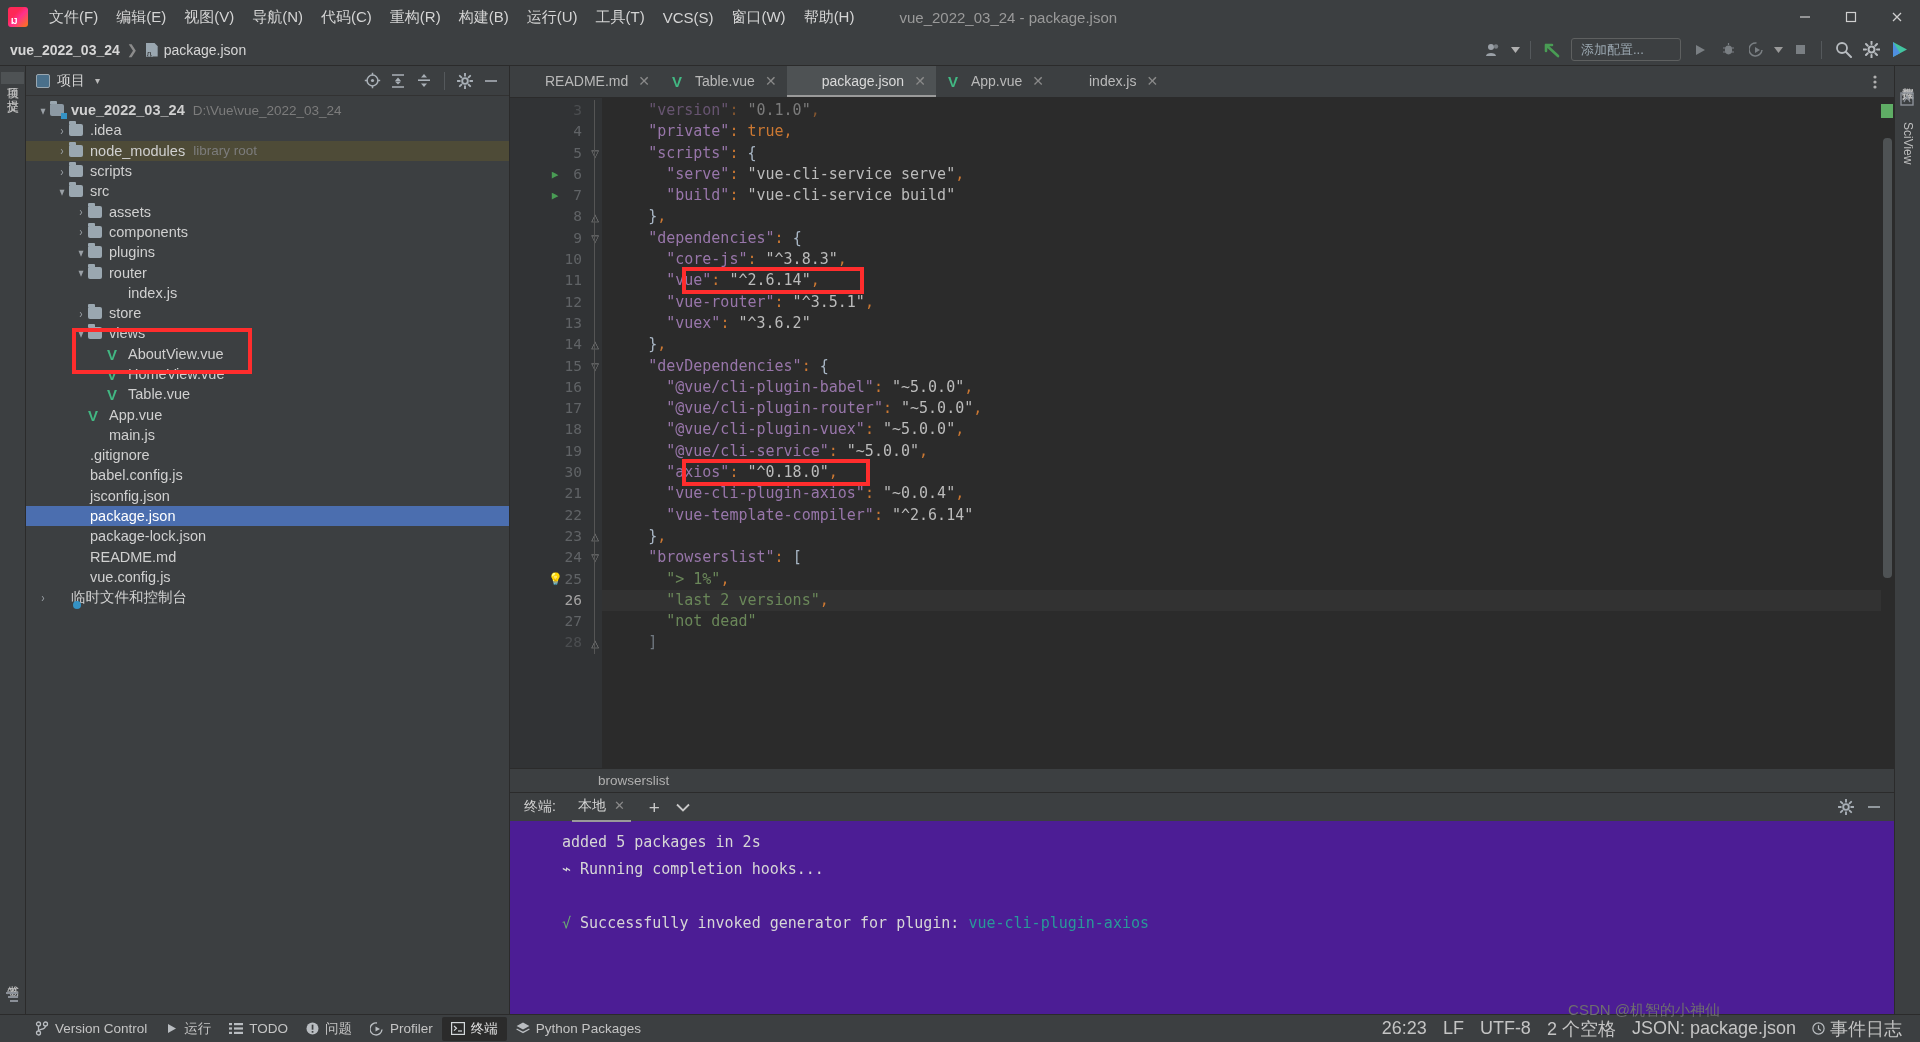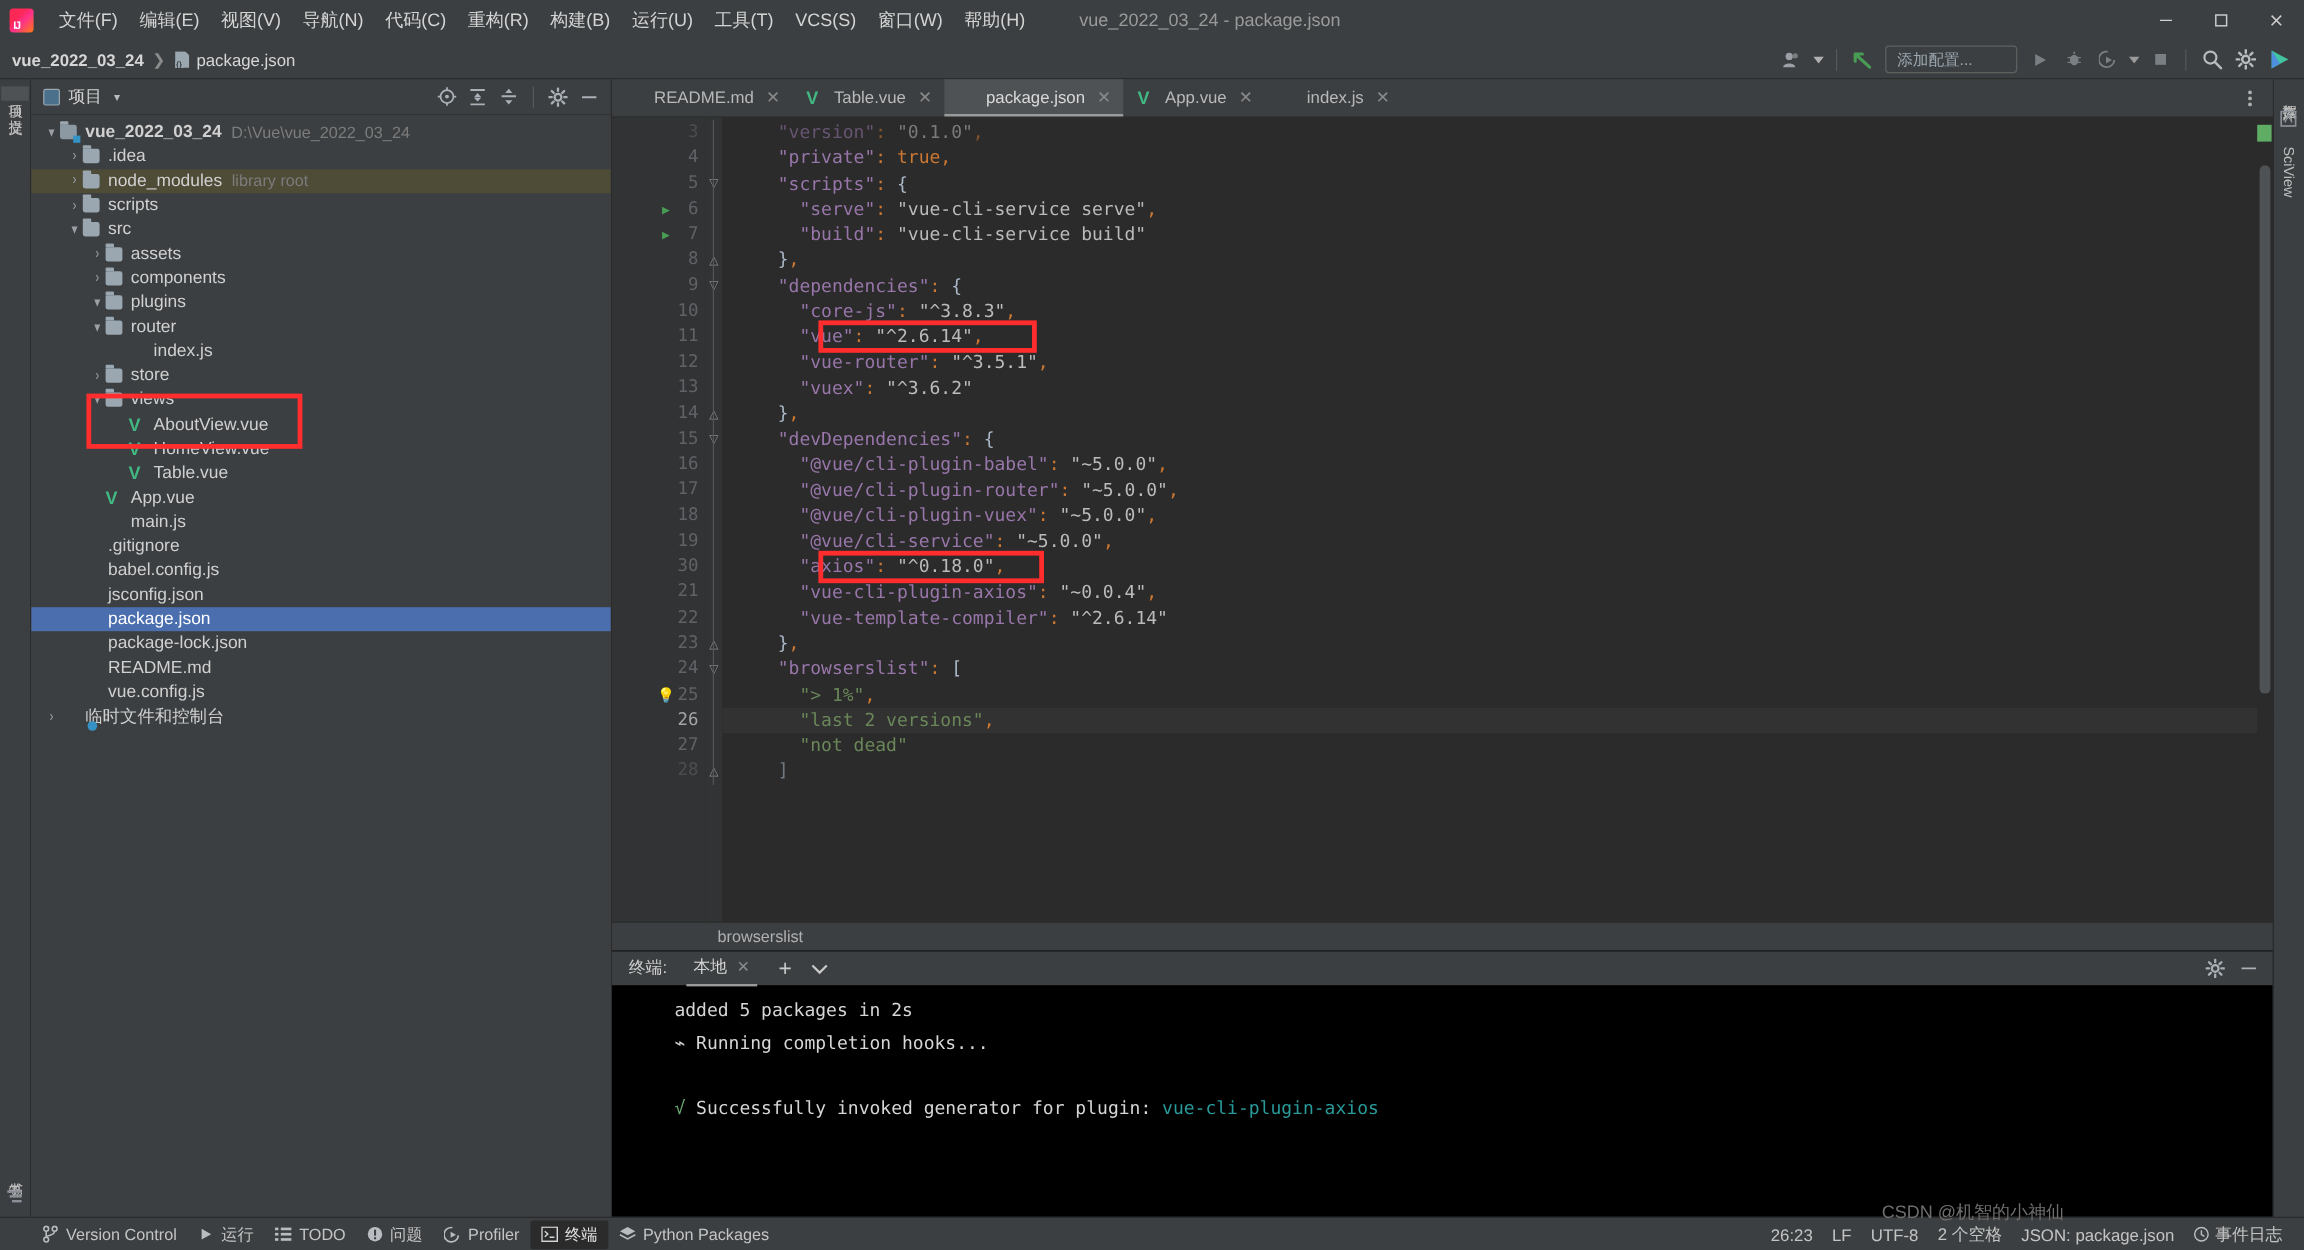--- a/index.html
+++ b/index.html
@@ -200,21 +200,21 @@
   .code-marker { position: absolute; right: 1px; width: 11px; height: 3px; }
 
   .breadcrumb-bar {
     height: 24px; background: #3c3f41; border-top: 1px solid #2b2b2b;
     display: flex; align-items: center; padding-left: 88px; font-size: 13.5px; color: #b0b0b0;
     flex: 0 0 24px;
   }
 
   
   .terminal {
-    height: 222px; background: #000000; display: flex; flex-direction: column;
+    height: 222px; background: #4c1d95; display: flex; flex-direction: column;
     border-top: 1px solid #2b2b2b; flex: 0 0 222px;
   }
   .term-header {
     height: 28px; background: #3c3f41; display: flex; align-items: center;
     padding: 0 8px 0 14px; flex: 0 0 28px;
   }
   .term-label { font-size: 14px; color: #cfcfcf; }
   .term-tab {
     font-size: 14px; color: #d6d6d6; margin-left: 16px; padding: 4px 6px 5px;
     border-bottom: 2px solid #9a9a9a; display: flex; align-items: center; gap: 8px;
@@ -239,21 +239,21 @@
   
   .statusbar {
     height: 28px; background: #3c3f41; display: flex; align-items: center;
     padding: 0 8px 0 26px; flex: 0 0 28px; border-top: 1px solid #2b2b2b; position: relative;
   }
   .sb-item {
     display: flex; align-items: center; gap: 6px; font-size: 13.5px; color: #c4c4c4;
     padding: 3px 9px; border-radius: 2px;
   }
   .sb-item.active { background: #2b2b2b; color: #e0e0e0; }
-  .sb-right { margin-left: auto; display: flex; align-items: center; gap: 16px; padding-right: 10px; font-size: 14px; color: #c4c4c4; }
+  .sb-right { margin-left: auto; display: flex; align-items: center; gap: 16px; padding-right: 10px; font-size: 18px; color: #c4c4c4; }
   .watermark {
     position: absolute; right: 200px; bottom: 22px; color: #6e6e6e; font-size: 15px;
     white-space: nowrap; pointer-events: none;
   }
   .bottom-rail-left {
     position: absolute; left: 0; bottom: 0;
   }
   svg { display: block; }
 </style>
 </head>

